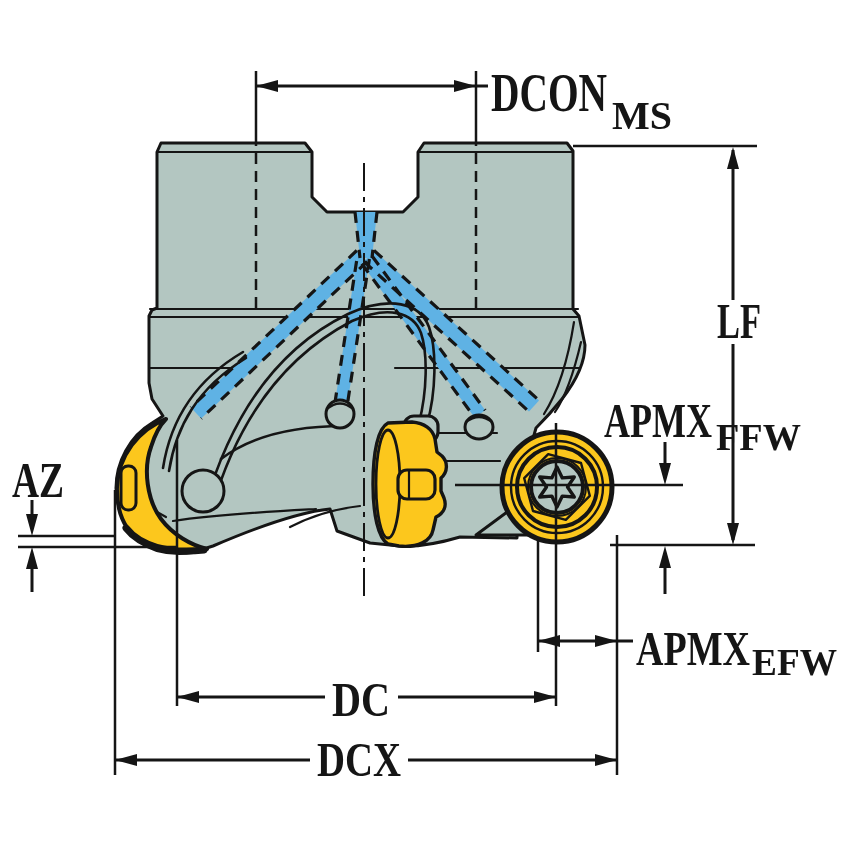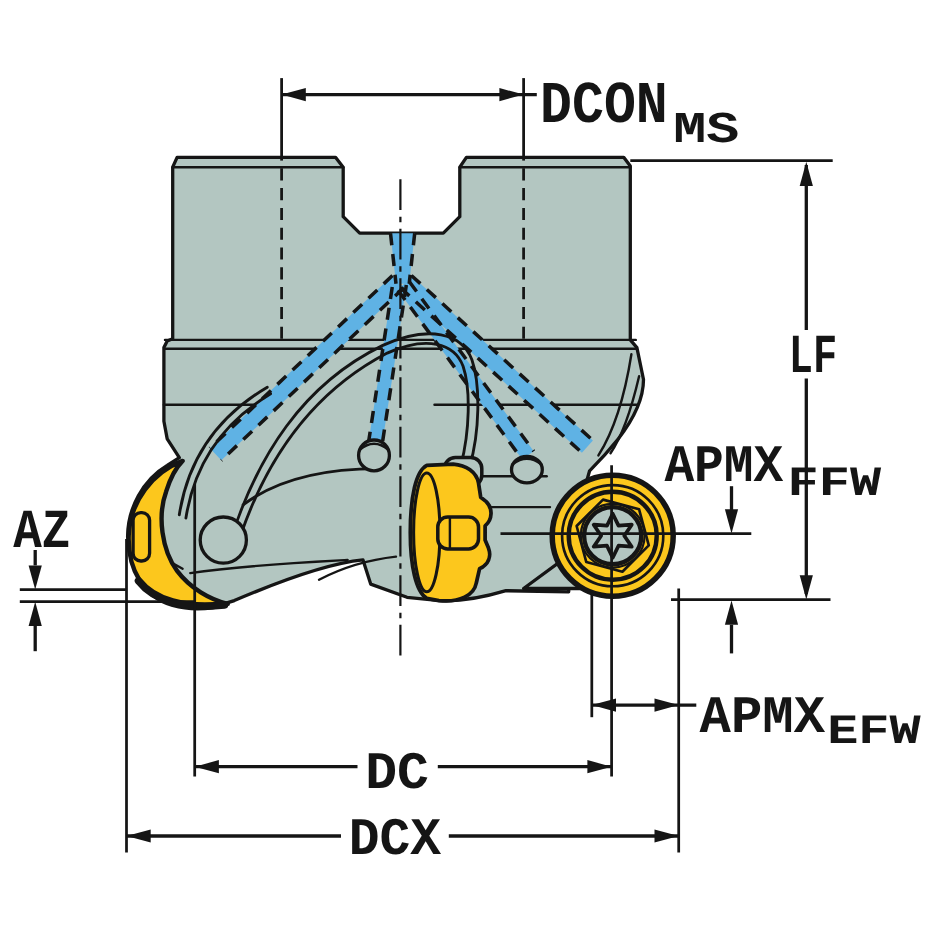--- a/index.html
+++ b/index.html
@@ -1,20 +1,20 @@
 <!DOCTYPE html>
 <html style="--body: #b3c6c1; --insert: #fcc71d; --coolant: #5fb2e4; --line: #151515; --background: #ffffff;"><head>
 <meta charset="utf-8">
 <style>
   :root{
     --body:#b3c6c1; --insert:#fcc71d; --coolant:#5fb2e4; --line:#151515; --background:#ffffff;
   }
   html,body{margin:0;padding:0;background:var(--background);}
   .stage{position:relative;width:854px;height:854px;background:var(--background);overflow:hidden;
-         font-family:Liberation Mono, monospace;}
+         font-family:Liberation Serif, serif;}
   svg{display:block}
   .fill-body{fill:var(--body);}
   .fill-insert{fill:var(--insert);}
   .fill-coolant{fill:var(--coolant);stroke:none;}
   .no-fill{fill:none;}
   .outline{stroke:var(--line);stroke-width:3;stroke-linejoin:round;stroke-linecap:round;}
   .outline-thick{stroke:var(--line);stroke-width:4;stroke-linejoin:round;stroke-linecap:round;}
   .thin{stroke:var(--line);stroke-width:2.2;stroke-linecap:round;fill:none;}
   .detail{stroke:var(--line);stroke-width:2.6;stroke-linecap:round;fill:none;}
   .dashed{stroke:var(--line);stroke-width:2.5;stroke-dasharray:11 7;fill:none;}

